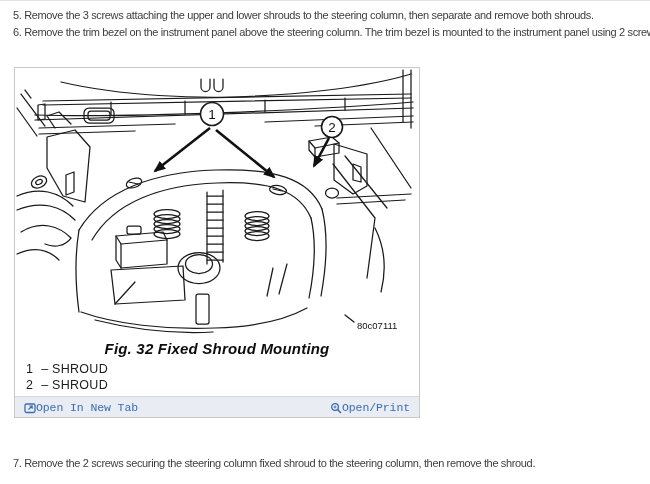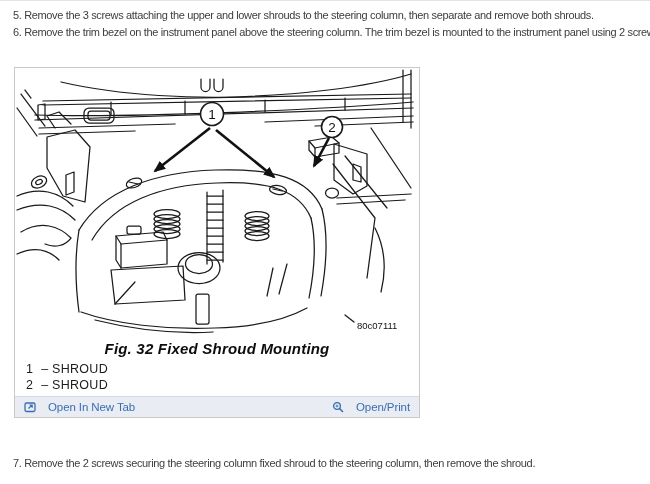--- a/index.html
+++ b/index.html
@@ -56,26 +56,27 @@
     height:20px;
     background:#e9edf3;
     border-top:1px solid #d5dae2;
     display:flex;
     align-items:center;
     justify-content:space-between;
     padding:0 9px;
     box-sizing:content-box;
   }
   .fig-link{
-    display:flex;align-items:flex-end;gap:12px;
+    display:flex;align-items:flex-end;gap:0;
     color:#3a6db4;
     font-size:11.5px;
     text-decoration:none;
     cursor:pointer;
     letter-spacing:-0.1px;
+    font-family:Liberation Mono, monospace;
   }
   .fig-link svg{display:block;}
   .step7-block{
     margin:37px 0 0 3px;
     font-size:11px;
     letter-spacing:-0.35px;
     line-height:17px;
   }
 </style>
 </head>

